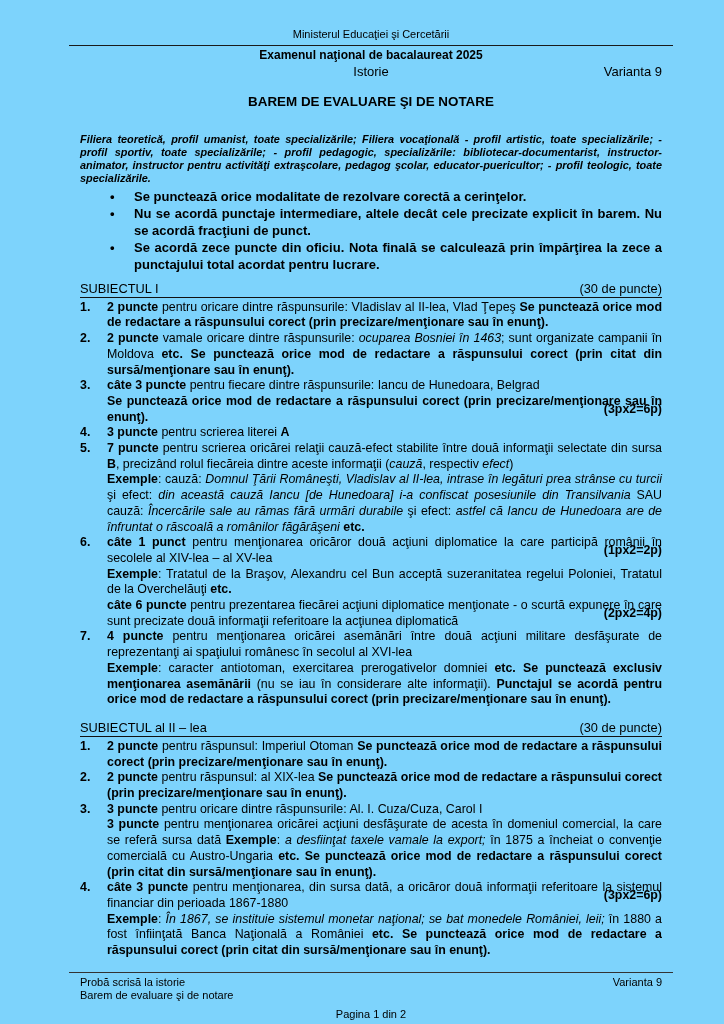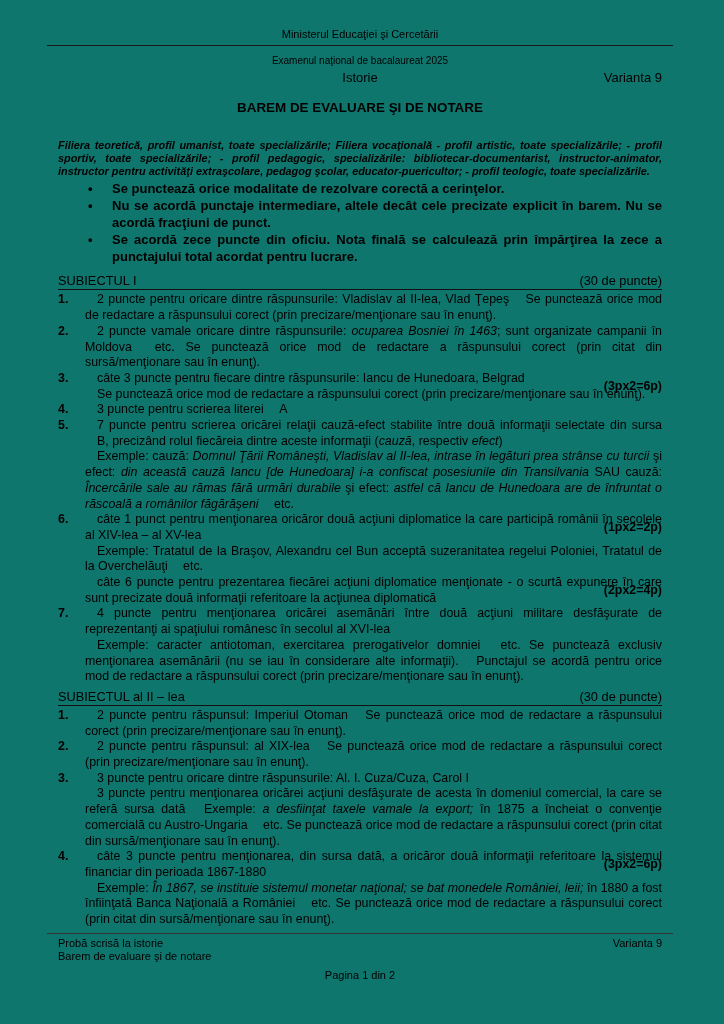--- a/index.html
+++ b/index.html
@@ -1,51 +1,51 @@
 <!DOCTYPE html>
 <html lang="ro"><head>
 <meta charset="utf-8">
 <style>
   html,body{margin:0;padding:0;background:#fff;}
   .page{
     position:relative;
     width:724px;height:1024px;
-    background:#0f766e;color:#000;
+    background:#7dd3fc;color:#000;
     font-family:"Liberation Sans","DejaVu Sans",sans-serif;
     overflow:hidden;
     box-sizing:border-box;
-    padding:28px 62px 0 58px;
+    padding:28px 62px 0 80px;
   }
   .org-line{text-align:center;font-size:11px;line-height:13.5px;}
   .header-rule{border-bottom:1.4px solid #1a1a1a;margin:3px -11px 0 -11px;}
-  .exam-title{text-align:center;font-weight:normal;font-size:10px;line-height:18px;margin-top:6px;}
+  .exam-title{text-align:center;font-weight:bold;font-size:12px;line-height:18px;}
   .proba-line{text-align:center;font-weight:bold;font-size:13px;line-height:16px;}
   .subject-row{position:relative;text-align:center;font-weight:normal;font-size:13px;line-height:16px;}
   .variant-label{position:absolute;right:0;top:0;}
   .barem-title{text-align:center;font-weight:bold;font-size:13.4px;line-height:16px;margin-top:14px;}
   .filiera{font-weight:bold;font-style:italic;font-size:10.9px;line-height:13.3px;text-align:justify;margin-top:23px;}
   .notes{margin-top:2px;}
   .note{display:flex;font-weight:bold;font-size:13px;line-height:17px;}
   .note .glyph{flex:none;width:24px;margin-left:30px;}
   .note .txt{flex:1;text-align:justify;}
   .section-header{
     display:flex;justify-content:space-between;
     font-weight:normal;font-size:12.8px;line-height:15px;
     border-bottom:1.4px solid #111;padding-bottom:1px;margin-top:8px;
   }
-  .section-header.second{margin-top:4px;}
+  .section-header.second{margin-top:12px;}
   .items{font-size:12.4px;line-height:15.7px;margin-top:2px;}
   .item{display:flex;}
   .item .num{flex:none;width:27px;font-weight:bold;}
   .item-content{flex:1;min-width:0;}
   .para{position:relative;text-align:justify;}
   .pts{position:absolute;right:0;bottom:8px;font-weight:bold;}
-  .run-b{font-weight:normal;margin-left:12px;}
+  .run-b{font-weight:bold;}
   .run-i{font-style:italic;}
-  .footer{margin-top:5px;}
+  .footer{margin-top:13px;}
   .footer-rule{border-top:1.2px solid #333;margin:0 -11px;}
   .footer-row{position:relative;font-size:11px;line-height:13.5px;margin-top:3px;}
   .footer-line2{font-size:11px;line-height:13.5px;}
   .footer-right{position:absolute;right:0;top:0;}
   .footer-center{text-align:center;font-size:11px;line-height:13px;margin-top:5px;}
 </style>
 </head>
 <body>
 
 <div class="page">

